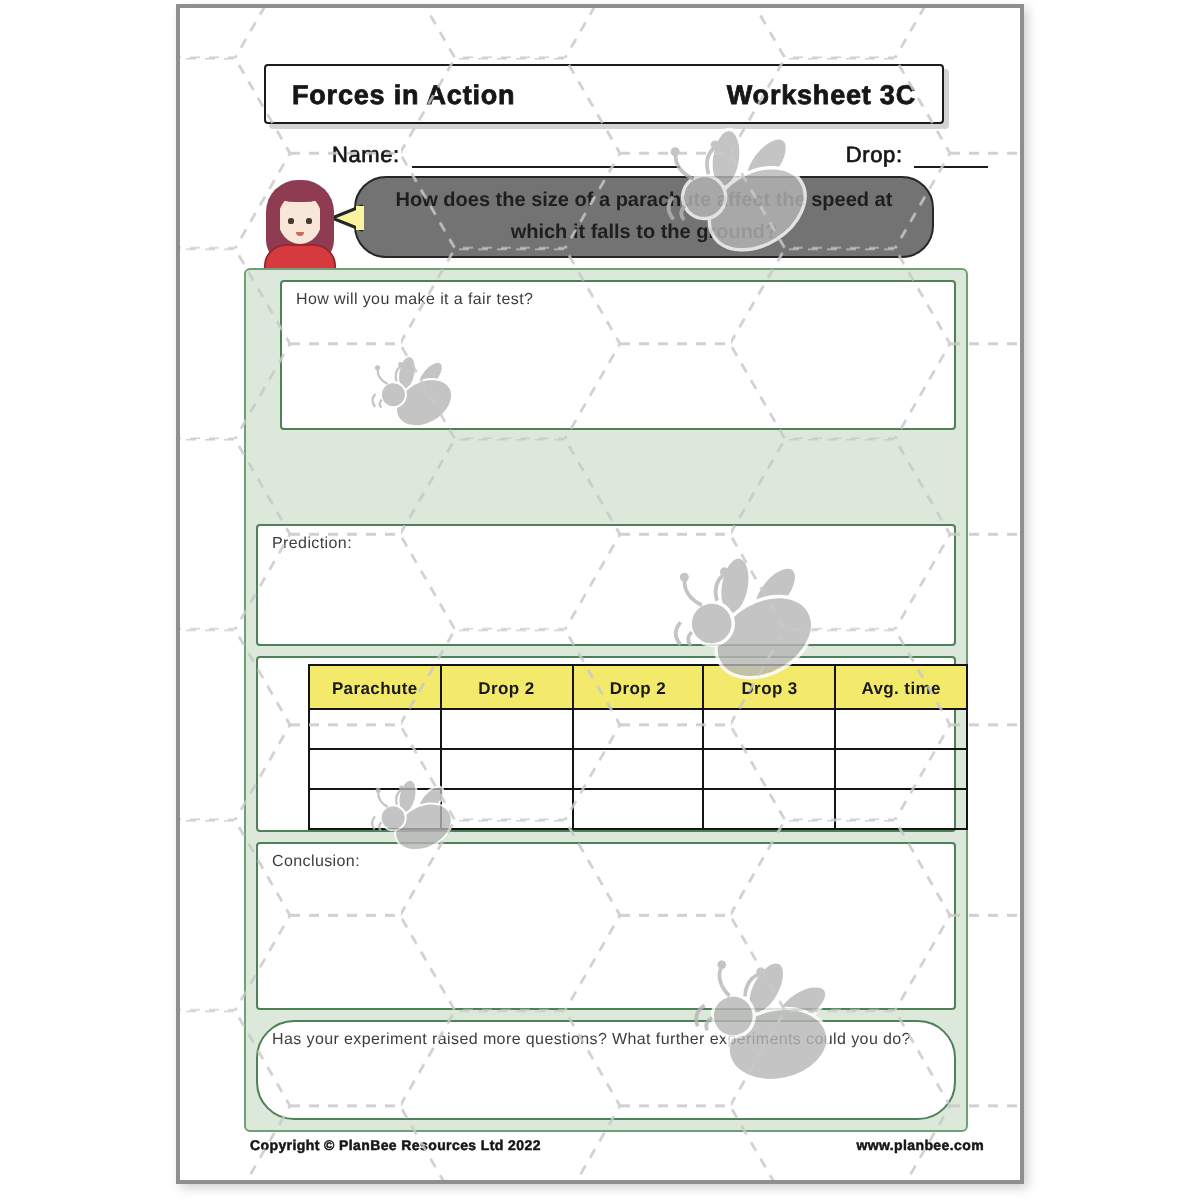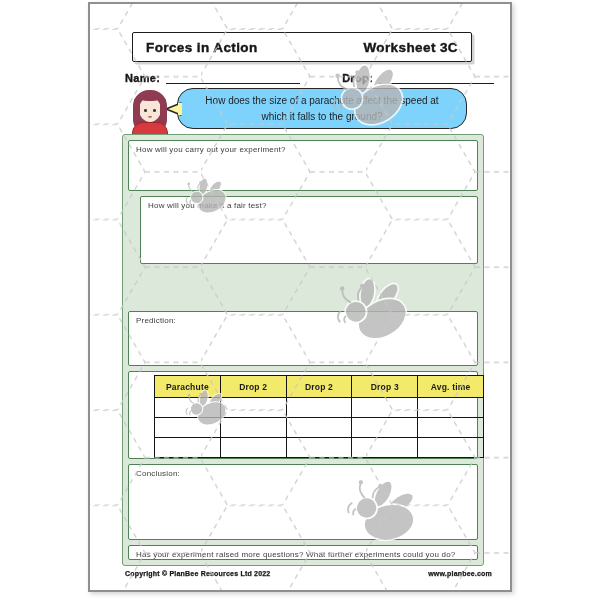--- a/index.html
+++ b/index.html
@@ -26,56 +26,56 @@
   }
   .title-box .t{
     font-size:13.5px;font-weight:800;color:#161616;letter-spacing:.4px;
     -webkit-text-stroke:.4px #161616;
   }
   
   .name-row{
     position:absolute;left:35px;top:64px;width:369px;height:16px;z-index:10;
     display:flex;align-items:flex-end;
   }
-  .nd-label{font-size:11px;font-weight:700;color:#161616;-webkit-text-stroke:.35px #161616;letter-spacing:.3px;}
+  .nd-label{font-size:11px;font-weight:400;color:#161616;-webkit-text-stroke:.35px #161616;letter-spacing:.3px;margin-left:41px;}
   .nd-line{border-bottom:1.5px solid #1c1c1c;height:12px;}
   .line-name{width:134px;margin-left:6px;}
   .gap1{width:42px;}
   .line-date{flex:1;margin-left:6px;}
   
   .bubble-row{position:absolute;left:0;top:84px;width:424px;height:48px;z-index:10;}
   .avatar{position:absolute;left:40px;top:2px;width:40px;height:46px;z-index:11;}
   .hair{position:absolute;left:3px;top:0;width:34px;height:42px;background:#8F3B51;border-radius:16px 16px 12px 12px;}
   .face{position:absolute;left:9px;top:7px;width:22px;height:25px;background:#F8E7D8;border-radius:50%;}
   .eye{position:absolute;top:12px;width:2.6px;height:2.6px;border-radius:50%;background:#463833;}
   .eye.l{left:5px;} .eye.r{left:14px;}
   .mouth{position:absolute;left:9px;top:19px;width:4px;height:2px;border-radius:0 0 3px 3px;background:#c96a5f;}
   .fringe{position:absolute;left:9px;top:3px;width:22px;height:8px;background:#8F3B51;border-radius:50% 50% 40% 40%;}
   .lock{position:absolute;top:8px;width:6px;height:24px;background:#8F3B51;border-radius:3px;}
   .lock.l{left:4px;} .lock.r{left:30px;}
   .torso{position:absolute;left:2px;bottom:0;width:36px;height:14px;background:#D63A3F;border-radius:11px 11px 2px 2px;border:1px solid #9c262c;box-sizing:border-box;}
   .speech-bubble{
     position:absolute;left:87px;top:0;width:290px;min-height:38px;box-sizing:border-box;
-    background:#7dd3fc;border:1.5px solid #262626;border-radius:16px;
+    background:#737373;border:1.5px solid #262626;border-radius:16px;
     display:flex;justify-content:center;text-align:center;
-    padding:4px 14px;font-size:10px;font-weight:400;color:#1e1e1e;line-height:1.55;
+    padding:4px 14px;font-size:10px;font-weight:700;color:#1e1e1e;line-height:1.55;
   }
   .bubble-tail{position:absolute;left:-14px;top:11px;}
   
   .container{
     position:absolute;left:32px;top:130px;width:362px;height:432px;z-index:10;box-sizing:border-box;
     background:#DBE8DA;border:1.4px solid #6FA076;border-radius:3px;
     display:flex;flex-direction:column;gap:5px;padding:5px;
   }
   .wbox{
     background:#ffffff;border:1.2px solid #4E8156;border-radius:2px;box-sizing:border-box;
     position:relative;
   }
   .wbox .label{font-size:8px;color:#3d3d3d;padding:4px 7px 0;letter-spacing:.2px;}
-  .hb1{height:57px;} .hb2{height:75px;margin-left:12px;} .hb3{height:61px;margin-top:42px;} .hb4{height:88px;} .hb5{height:84px;} .hb6{flex:1;}
+  .hb1{height:57px;} .hb2{height:75px;margin-left:12px;} .hb3{height:61px;margin-top:42px;} .hb4{height:88px;} .hb5{height:84px;} .hb6{flex:1;border-radius:19px;}
   
   .results-table{
     border-collapse:collapse;width:calc(100% - 18px);margin:3px 25px 0;
     border:1.6px solid #141414;table-layout:fixed;
   }
   .results-table th{
     background:#F3EA6C;border:1.3px solid #141414;height:19px;
     font-size:8.5px;font-weight:700;color:#1a1a1a;letter-spacing:.2px;
   }
   .results-table td{border:1.1px solid #141414;height:17px;}
@@ -149,23 +149,20 @@
     <div class="speech-bubble">
       <svg class="bubble-tail" width="18" height="18">
         <path d="M17 3 L2 9 L17 15 Z" fill="#FBF49F" stroke="#262626" stroke-width="1.5" stroke-linejoin="round"></path>
         <rect x="14" y="3" width="4" height="12" fill="#FBF49F"></rect>
       </svg>
       <span>How does the size of a parachute affect the speed at which it falls to the ground?</span>
     </div>
   </div>
 
   <div class="container">
-    <div class="wbox hb1">
-      <div class="label">How will you carry out your experiment?</div>
-    </div>
     <div class="wbox hb2">
       <div class="label">How will you make it a fair test?</div>
     </div>
     <div class="wbox hb3">
       <div class="label">Prediction:</div>
     </div>
     <div class="wbox hb4">
       <table class="results-table">
           <thead>
             <tr>

